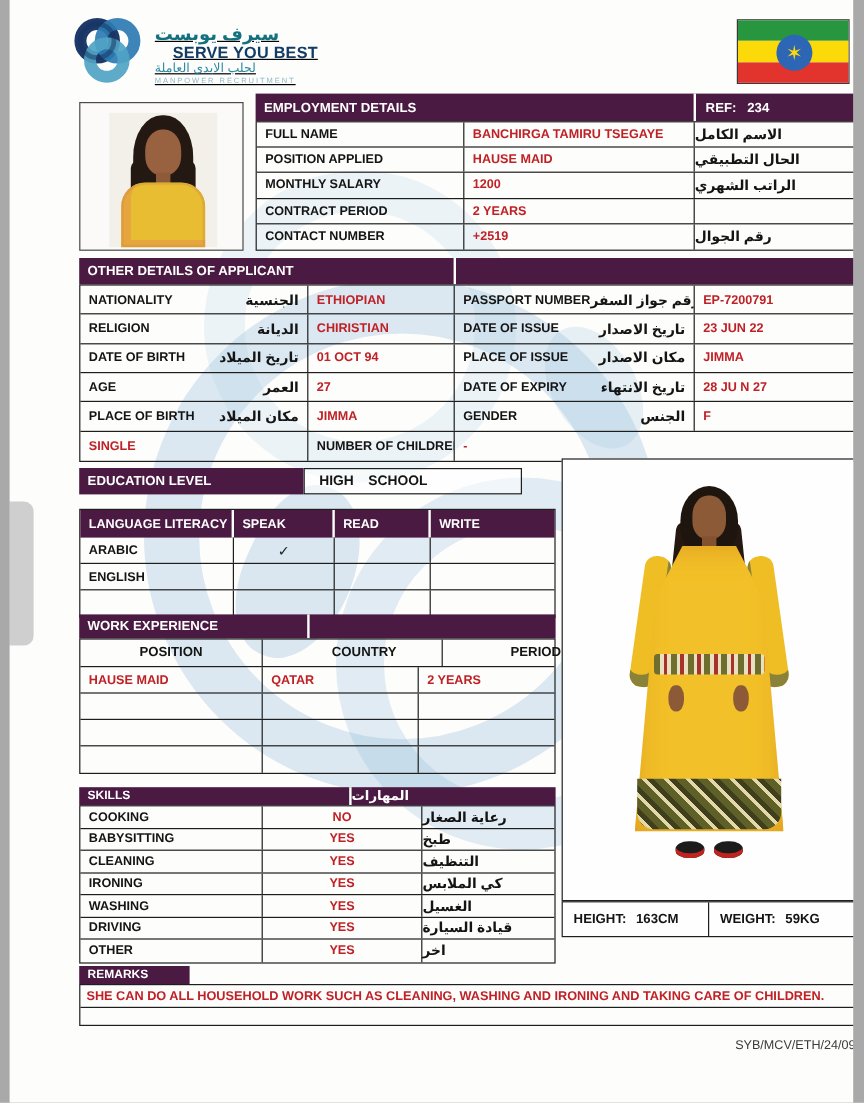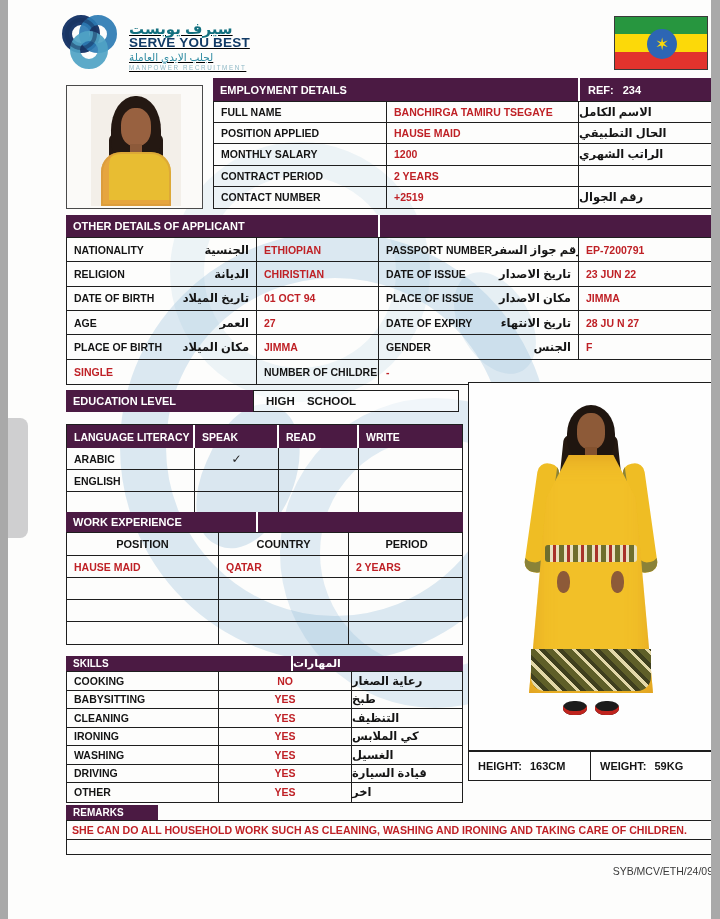--- a/index.html
+++ b/index.html
@@ -21,21 +21,21 @@
   .wm.blob1 { left:196px; top:402px; width:90px; height:150px; background:rgba(140,182,212,0.30); border-radius:45% 55% 50% 50%; transform:rotate(25deg); }
   .wm.blob2 { left:452px; top:268px; width:70px; height:110px; background:rgba(150,190,218,0.22); border-radius:50%; transform:rotate(-30deg); }
   .wm.swash { left:-14px; top:418px; width:34px; height:120px; background:rgba(120,120,125,0.35); border-radius:8px; }
 
   .abs { position:absolute; }
 
   
   .brand { left:50px; top:13px; display:flex; gap:9px; align-items:center;text-decoration:underline; }
   .brand-text { display:flex; flex-direction:column; line-height:1.05; padding-top:2px; }
   .brand-ar   { font-size:15px; font-weight:bold; color:#13707f; direction:rtl; text-align:left; }
-  .brand-en   { font-size:13.5px; font-weight:bold; color:#123b66; letter-spacing:.2px; }
+  .brand-en   { font-size:13.5px; font-weight:bold; color:#123b66; letter-spacing:.2px;margin-left:15px; }
   .brand-tag-ar { font-size:10.5px; color:#2e8ba2; direction:rtl; text-align:left; margin-top:1px; }
   .brand-tag-en { font-size:6.3px; color:#8fb9c6; letter-spacing:1.6px; margin-top:2px; }
 
   
   .flag { left:606px; top:16px; width:94px; height:54px; border:1px solid #3a3a3a; display:flex; flex-direction:column; }
   .flag .stripe { flex:1; }
   .flag .g { background:#27963f; } .flag .y { background:#fcd909; } .flag .r { background:#e2332d; }
   .flag .emblem { position:absolute; left:32px; top:12px; width:30px; height:30px; border-radius:50%;
     background:#2d66b4; display:flex; align-items:center; justify-content:center;
     color:#fcd909; font-size:17px; line-height:1; }
@@ -68,41 +68,41 @@
   .od-hdr .right { flex:1; }
   .od-table { left:58px; top:237px; width:647px; height:148px; display:grid; grid-template-rows:repeat(6,1fr); }
   .od-row { display:grid; grid-template-columns:190px 122px 200px 135px; border-bottom:1px solid #1e1e1e; }
   .od-row:last-child { border-bottom:none; }
   .od-row .pair { display:flex; justify-content:space-between; align-items:center; padding:0 7px; border-right:1px solid #1e1e1e; overflow:hidden; white-space:nowrap; }
   .od-row .v { padding-left:7px; border-right:1px solid #1e1e1e; }
   .od-row .v:last-child { border-right:none; }
 
   
   .edu-bar { left:58px; top:390px; width:187px; height:22px; }
-  .edu-val { left:245px; top:390px; width:206px; height:22px; display:flex; align-items:center;
+  .edu-val { left:245px; top:390px; width:182px; height:22px; display:flex; align-items:center;
     padding-left:12px; font-weight:bold; font-size:11.5px; color:#141414; word-spacing:9px; background:rgba(255,255,255,.55); }
 
   
   .lang-table { left:58px; top:424px; width:397px; }
   .lang-hdr { display:grid; grid-template-columns:128px 84px 80px 105px; height:23px; background:#4b1a43; }
   .lang-hdr .h { color:#fff; font-weight:bold; font-size:10.5px; display:flex; align-items:center; padding-left:7px; border-right:2px solid #fff; }
   .lang-hdr .h:last-child { border-right:none; }
   .lang-row { display:grid; grid-template-columns:128px 84px 80px 105px; height:22px; border-bottom:1px solid #1e1e1e; }
   .lang-row:last-child { border-bottom:none; }
   .lang-row .c { border-right:1px solid #1e1e1e; display:flex; align-items:center; padding-left:7px; }
   .lang-row .c:last-child { border-right:none; }
   .lang-row .chk { justify-content:center; padding-left:0; font-size:12px; color:#222; }
 
   
   .we-bar { left:58px; top:512px; width:397px; height:20px; position:absolute; }
   .we-bar .left { width:190px; }
   .we-bar .div { width:2px; height:100%; background:#fff; }
   .we-bar .right { flex:1; }
   .we-table { left:58px; top:532px; width:397px; }
-  .we-hrow { display:grid; grid-template-columns:152px 130px 115px; height:23px; border-bottom:1px solid #1e1e1e; }
+  .we-hrow { display:grid; grid-template-columns:152px 130px 115px; height:23px; border-bottom:1px solid #1e1e1e;gap:20px; }
   .we-hrow .h { font-weight:bold; font-size:11px; color:#141414; display:flex; align-items:center; justify-content:center; border-right:1px solid #1e1e1e; }
   .we-hrow .h:last-child { border-right:none; }
   .we-row { display:grid; grid-template-columns:152px 130px 115px; height:22px; border-bottom:1px solid #1e1e1e; }
   .we-row:last-child { border-bottom:none; }
   .we-row .c { display:flex; align-items:center; padding-left:7px; border-right:1px solid #1e1e1e; }
   .we-row .c:last-child { border-right:none; }
 
   
   .sk-bar { left:58px; top:656px; width:397px; height:15px; position:absolute; font-size:10px; }
   .sk-bar .left { width:225px; }

